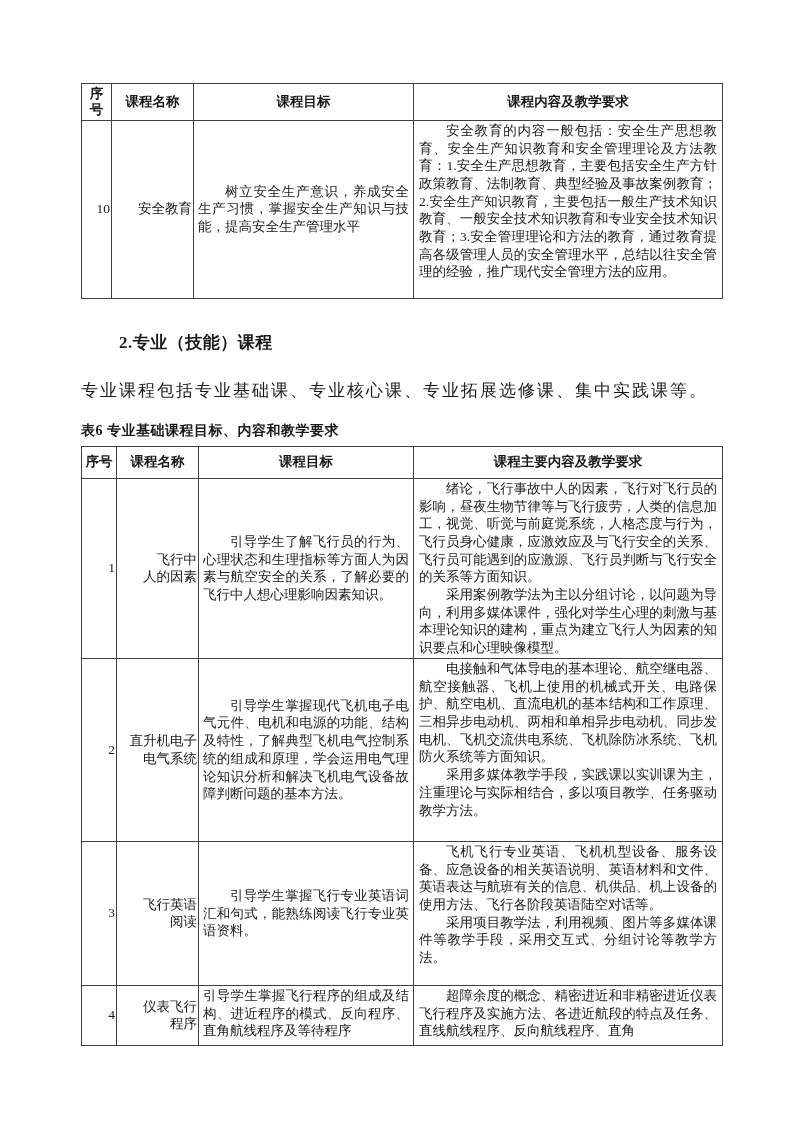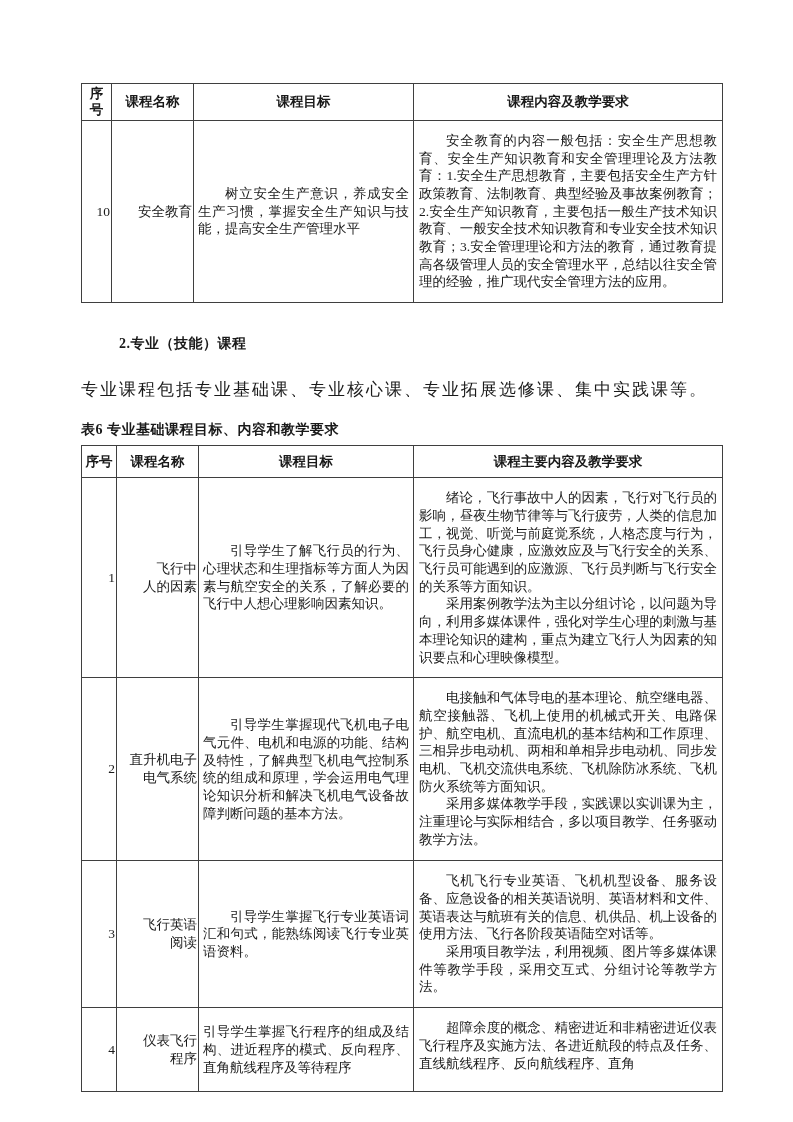--- a/index.html
+++ b/index.html
@@ -35,36 +35,36 @@
   .t1 thead tr { height: 31px; }
   .t2 thead tr { height: 32px; }
   td.c-no, td.c-name {
     text-align: right;
     vertical-align: middle;
     line-height: 1.32;
     padding: 10px 1px;
   }
   td.c-obj {
     vertical-align: middle;
-    padding: 15px 4px;
+    padding: 1px 4px;
     line-height: 17.7px;
     text-align: justify;
   }
   td.c-obj.top { vertical-align: top; }
   td.c-con {
     vertical-align: top;
-    padding: 11px 5px;
+    padding: 1px 5px;
     line-height: 17.7px;
     text-align: justify;
     margin-top: 48px;
   }
   .para { text-indent: 2em; margin: 0; }
   .para.no-indent { text-indent: 0; }
   h3.section-heading {
-    font-size: 14px;
+    font-size: 17px;
     font-weight: bold;
     margin: 32px 0 0 38px;
     letter-spacing: 0.5px;
   }
   p.lead {
     font-size: 17px;
     margin-top: 25px;
     letter-spacing: 2px;
     white-space: nowrap;
   }

